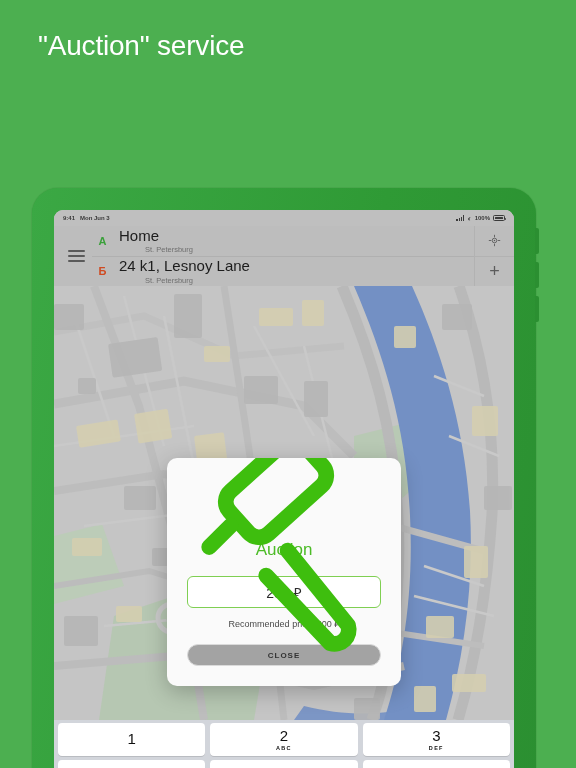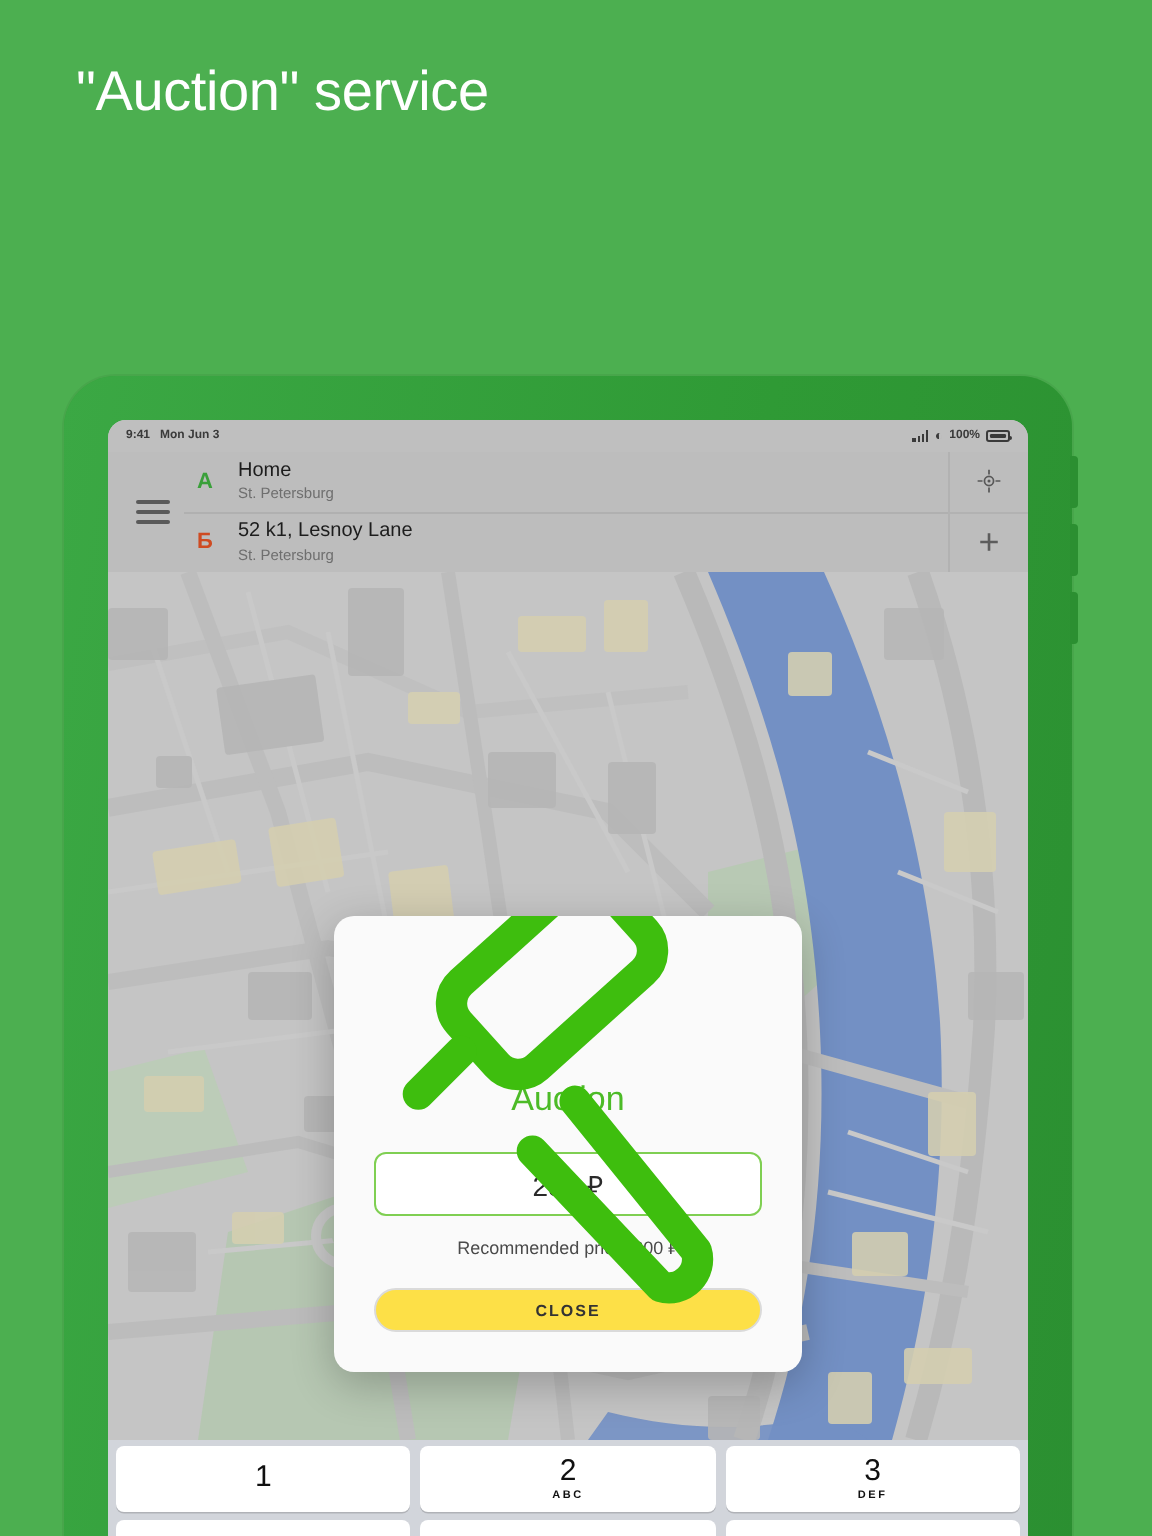--- a/index.html
+++ b/index.html
@@ -86,22 +86,22 @@
   .hamburger i{ display:block; width:17px; height:2px; background:#5a5a5a; border-radius:1px; }
   .addr-list{ flex:1; display:flex; flex-direction:column; }
   .addr-row{
     flex:1; display:flex; align-items:center; gap:10px;
     padding-left:4px;
   }
   .addr-row + .addr-row{ border-top:1px solid #b0b0b0; }
   .mark{ font-size:11px; font-weight:bold; width:13px; text-align:center; }
   .mark.a{ color:#3aa03a; }
   .mark.b{ color:#cf4b22; }
-  .addr-text .line1{ font-size:10px; color:#1d1d1d; line-height:1.25; }
-  .addr-text .line2{ font-size:7.5px; color:#6f6f6f; line-height:1.3; }
+  .addr-text .line1{ font-size:15px; color:#1d1d1d; line-height:1.25; }
+  .addr-text .line2{ font-size:7.5px; color:#6f6f6f; line-height:1.3;margin-left:26px; }
   .addr-actions{
     flex:0 0 40px; display:flex; flex-direction:column;
     border-left:1px solid #b2b2b2;
   }
   .addr-act{
     flex:1; display:flex; align-items:center; justify-content:center;
     color:#585858;
   }
   .addr-act + .addr-act{ border-top:1px solid #b2b2b2; }
   .plus-glyph{ font-size:18px; font-weight:300; line-height:1; color:#5c5c5c; }
@@ -131,21 +131,21 @@
     font-size:14px; color:#2a2a2a;
   }
   .rec-price{ font-size:9px; color:#4a4a4a; margin-top:9px; margin-bottom:14px; }
   .dlg-buttons{ display:flex; gap:8px; }
   .dbtn{
     flex:1; height:22px; border-radius:11px; font-size:8px;
     letter-spacing:1px; display:flex; align-items:center; justify-content:center;
     font-weight:bold;
   }
   .dbtn.offer{ background:#35c409; color:#fff; }
-  .dbtn.close{ background:#fde047; color:#333; border:0.8px solid #dadada; }
+  .dbtn.close{ background:#a3a3a3; color:#333; border:0.8px solid #dadada; }
 
   
   .keypad{
     position:relative; height:88px; background:#d2d5db;
     padding:3px 4px 0; display:flex; flex-direction:column; gap:4px;
   }
   .kp-row{ display:flex; gap:5px; height:33px; flex:0 0 33px; }
   .key{
     flex:1; background:#ffffff; border-radius:4px;
     display:flex; flex-direction:column; align-items:center;
@@ -199,21 +199,21 @@
         <div class="addr-row">
           <span class="mark a">A</span>
           <span class="addr-text">
             <span class="line1" style="display:block">Home</span>
             <span class="line2" style="display:block">St. Petersburg</span>
           </span>
         </div>
         <div class="addr-row">
           <span class="mark b">Б</span>
           <span class="addr-text">
-            <span class="line1" style="display:block">52 k1, Lesnoy Lane</span>
+            <span class="line1" style="display:block">24 k1, Lesnoy Lane</span>
             <span class="line2" style="display:block">St. Petersburg</span>
           </span>
         </div>
       </div>
       <div class="addr-actions">
         <div class="addr-act">
           <svg width="13" height="13" viewBox="0 0 24 24" fill="none" stroke="#585858" stroke-width="1.6">
             <circle cx="12" cy="12" r="4.2"></circle>
             <circle cx="12" cy="12" r="1.4" fill="#585858" stroke="none"></circle>
             <line x1="12" y1="1.5" x2="12" y2="6"></line>

